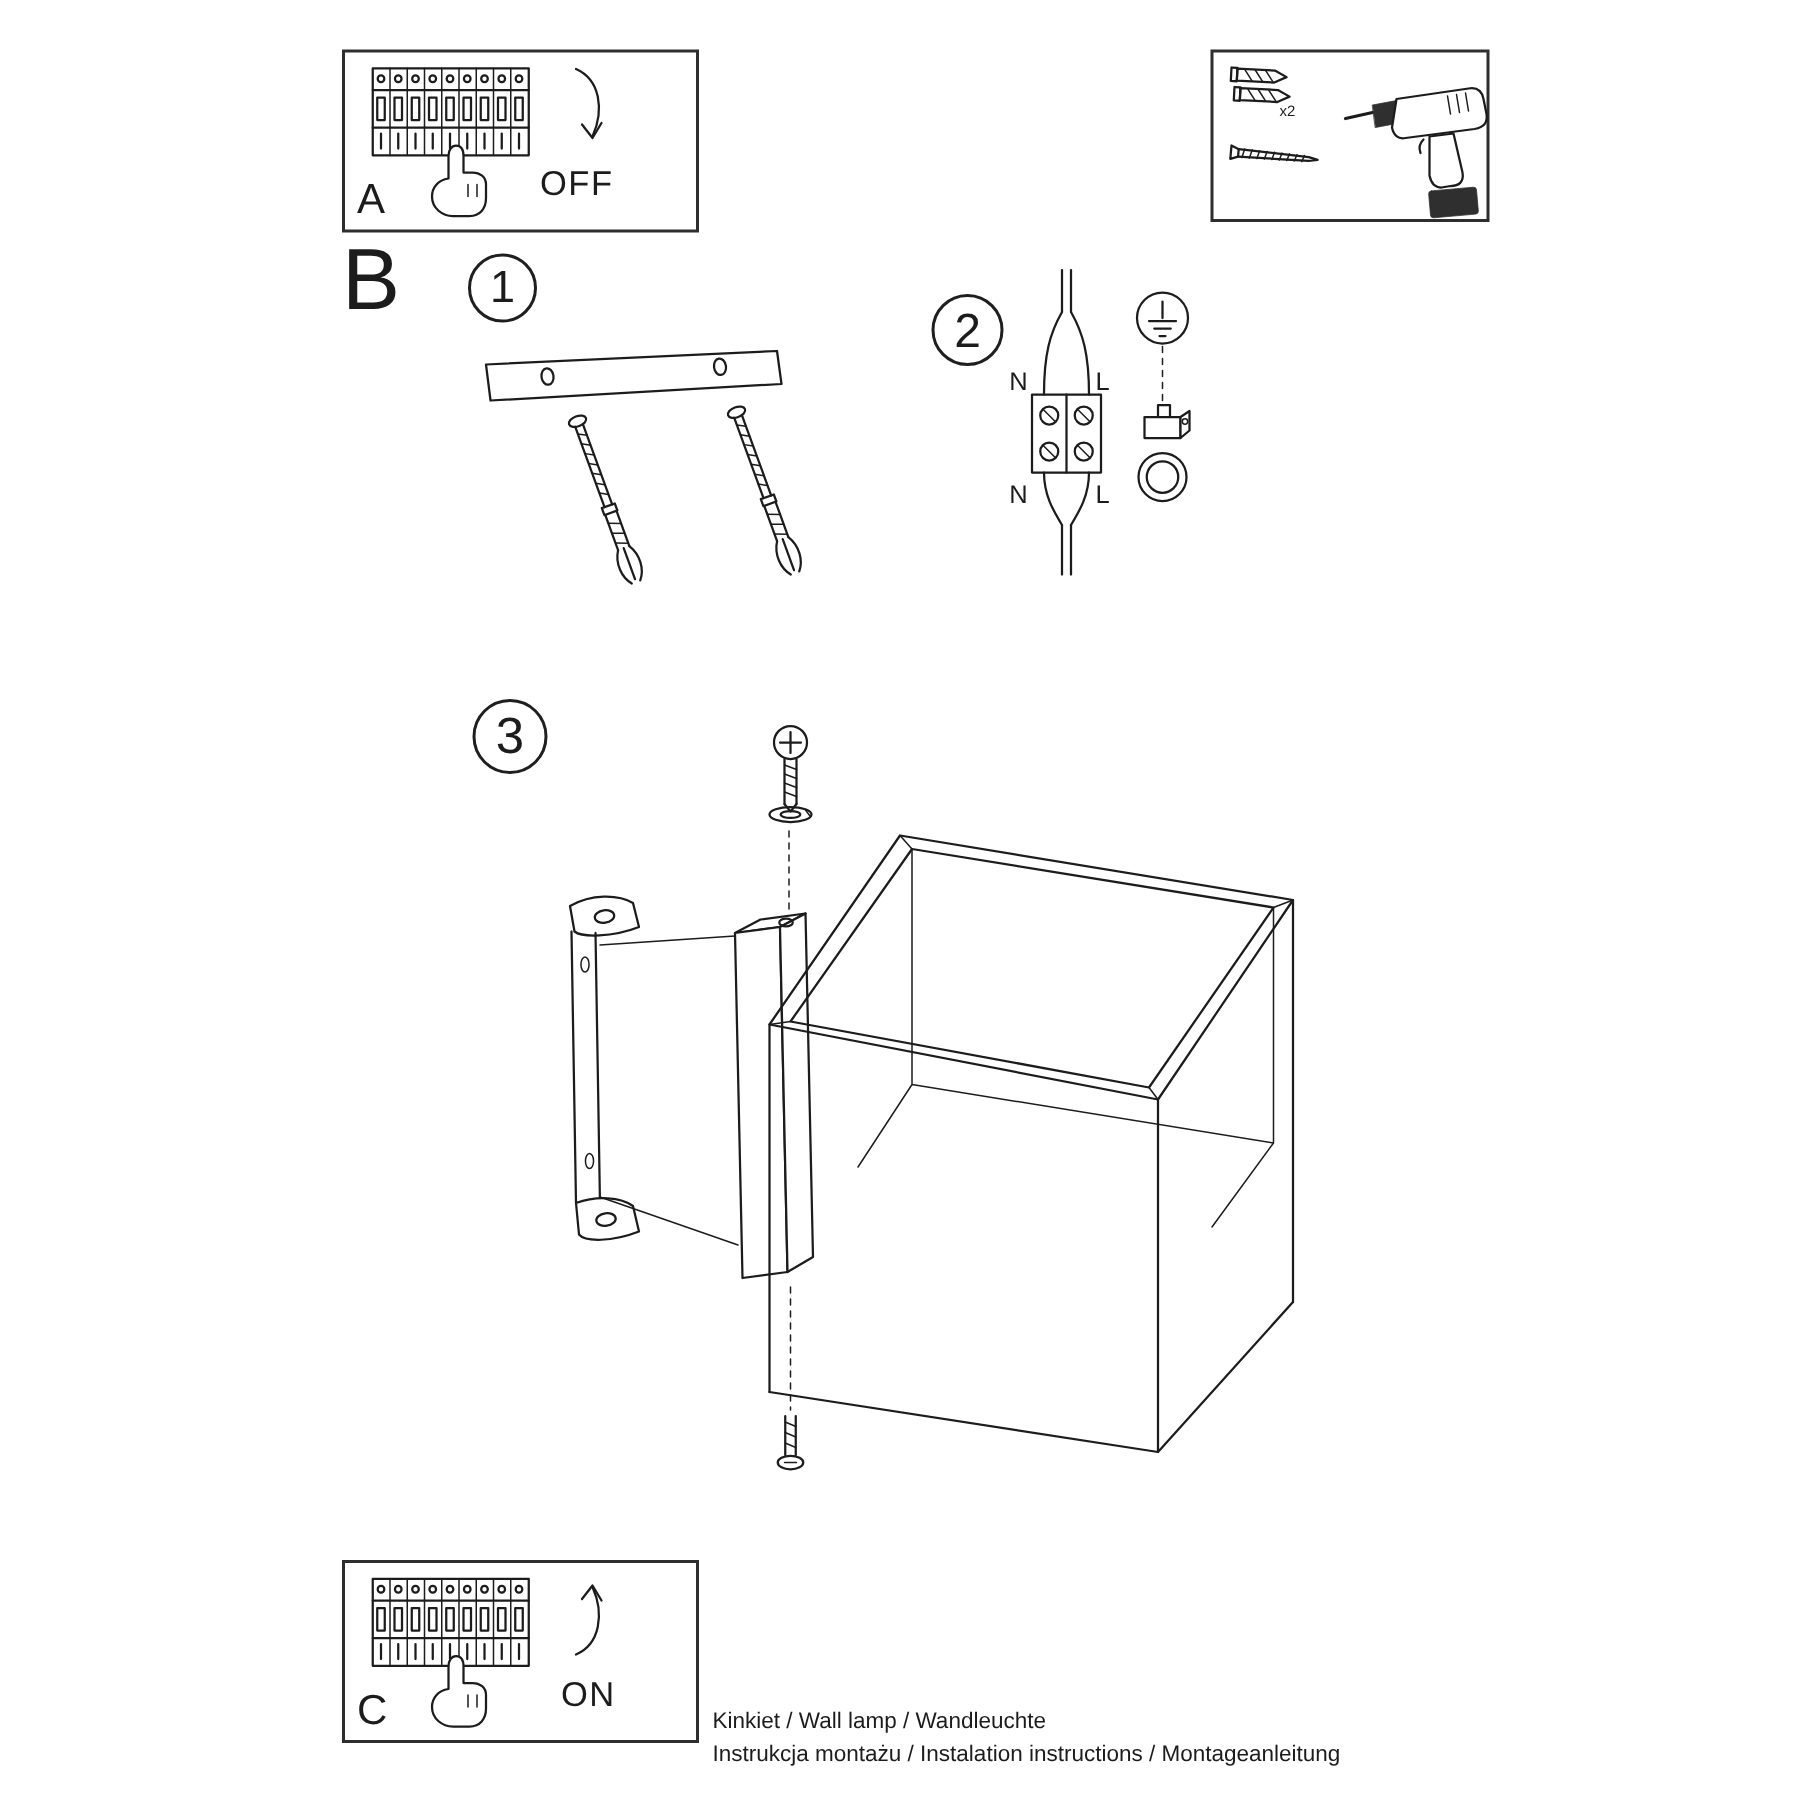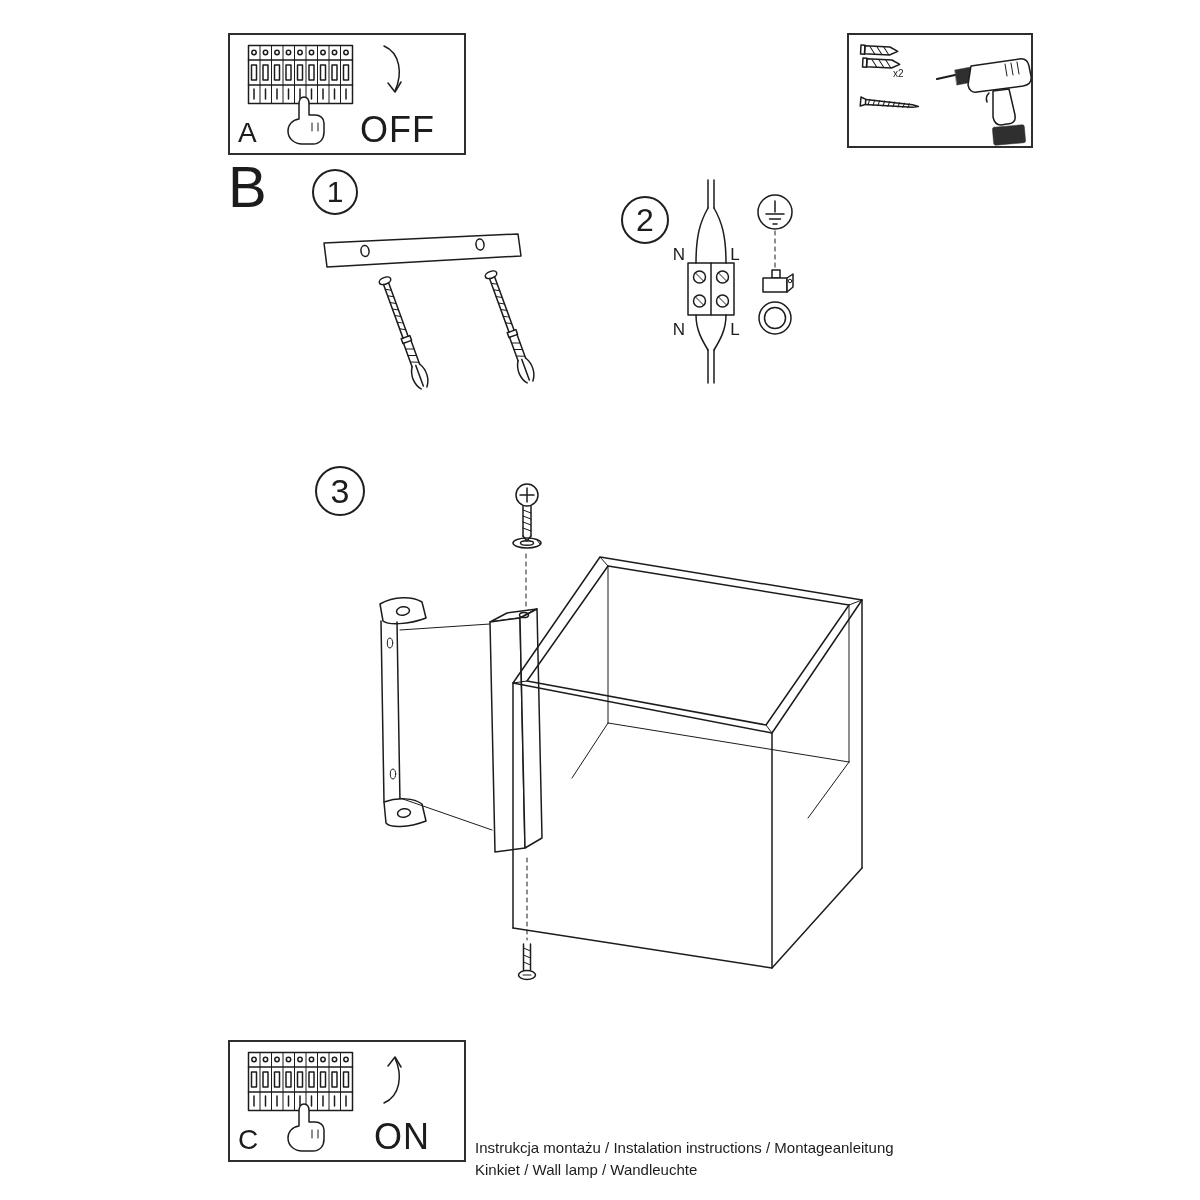--- a/index.html
+++ b/index.html
@@ -2,21 +2,21 @@
 <html><head>
 <meta charset="utf-8">
 <style>
   * { margin:0; padding:0; box-sizing:border-box; }
   html,body { width:1200px; height:1200px; background:#fff; }
   body { font-family:"Liberation Sans",sans-serif; color:#1c1c1c; }
   .page { position:relative; width:1200px; height:1200px; background:#fff; overflow:hidden; }
   .abs { position:absolute; }
   .panel-box { position:absolute; border:2px solid #2e2e2e; background:#fff; }
   .corner-letter { position:absolute; left:8px; bottom:4px; font-size:28px; }
-  .state-label { position:absolute; font-size:36px; letter-spacing:1px; }
+  .state-label { position:absolute; font-size:23px; letter-spacing:1px; }
   .big-letter { position:absolute; font-size:58px; line-height:1; }
   .step-circle { position:absolute; border:2.5px solid #1f1f1f; border-radius:50%;
                  display:flex; align-items:center; justify-content:center; background:#fff; }
   .footer { position:absolute; left:475px; top:1137px; font-size:15px; line-height:22px; }
   svg { overflow:visible; }
   svg *:not(text) { stroke:#1c1c1c; stroke-width:1.5; fill:none; stroke-linecap:round; stroke-linejoin:round; }
   svg .thin { stroke-width:1; }
   svg .fill-white { fill:#ffffff; }
   svg .fill-dark { fill:#2f2f2f; stroke:#2f2f2f; stroke-width:0.5; }
   svg .dashed { stroke-dasharray:4 4; }
@@ -60,21 +60,21 @@
       <path class="thin" d="M66,80 V88 M72,80 V88"></path>
     </svg>
     <svg class="abs" style="left:142px;top:6px" width="40" height="60" viewBox="0 0 40 60">
       <path d="M12,5 C28,12 31,32 23,50"></path>
       <path d="M29,41 L23,51 L16,42"></path>
     </svg>
     <div class="state-label" style="left:130px;top:74px">OFF</div>
     <div class="corner-letter">A</div>
   </div>
 
-  <div class="panel-box" style="left:847px;top:33px;width:186px;height:115px">
+  <div class="panel-box" style="left:807px;top:33px;width:186px;height:115px">
     <svg class="abs" style="left:0;top:0" width="186" height="115" viewBox="0 0 186 115">
       <g transform="translate(12,10) rotate(3)">
         <rect x="0" y="0" width="4" height="9"></rect>
         <path d="M4,0.5 h25 l8,4 -8,4 h-25 z"></path>
         <path class="thin" d="M9,1 l5,7 M16,1 l5,7 M23,1 l5,7"></path>
       </g>
       <g transform="translate(14,23) rotate(3)">
         <rect x="0" y="0" width="4" height="9"></rect>
         <path d="M4,0.5 h25 l8,4 -8,4 h-25 z"></path>
         <path class="thin" d="M9,1 l5,7 M16,1 l5,7 M23,1 l5,7"></path>
@@ -260,17 +260,17 @@
     </svg>
     <svg class="abs" style="left:142px;top:6px" width="40" height="60" viewBox="0 0 40 60">
       <path d="M12,55 C28,48 31,28 23,10"></path>
       <path d="M29,19 L23,9 L16,18"></path>
     </svg>
     <div class="state-label" style="left:144px;top:74px">ON</div>
     <div class="corner-letter">C</div>
   </div>
 
   <div class="footer">
+    <p>Kinkiet / Wall lamp / Wandleuchte</p>
     <p>Instrukcja montażu / Instalation instructions / Montageanleitung</p>
-    <p>Kinkiet / Wall lamp / Wandleuchte</p>
   </div>
 
 </div>
 
 </body></html>

